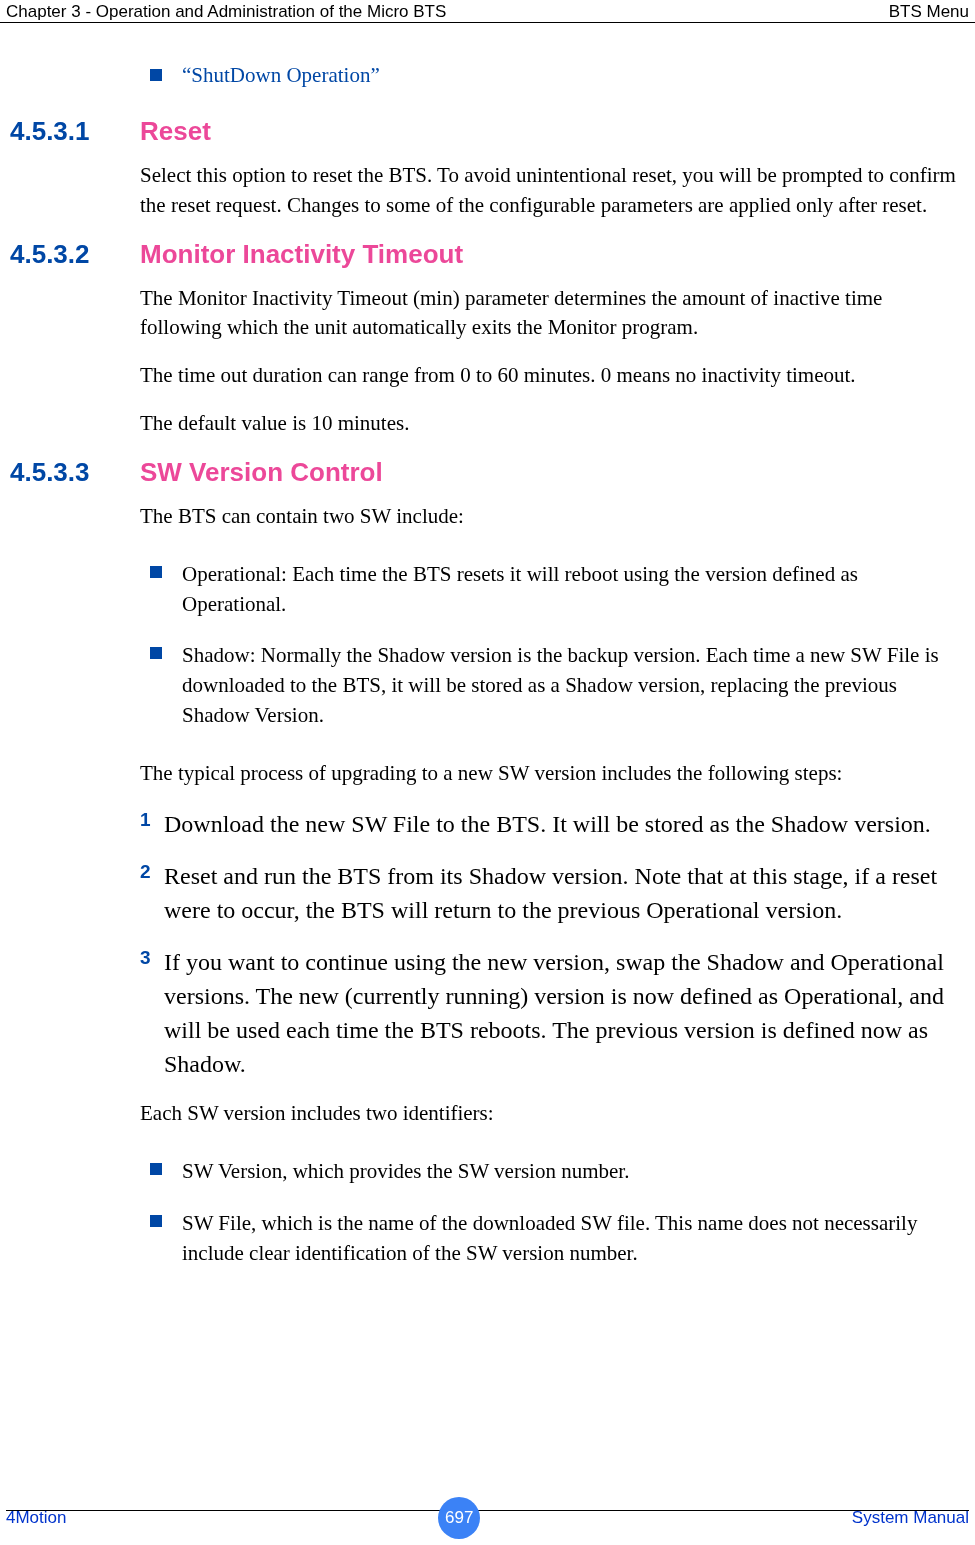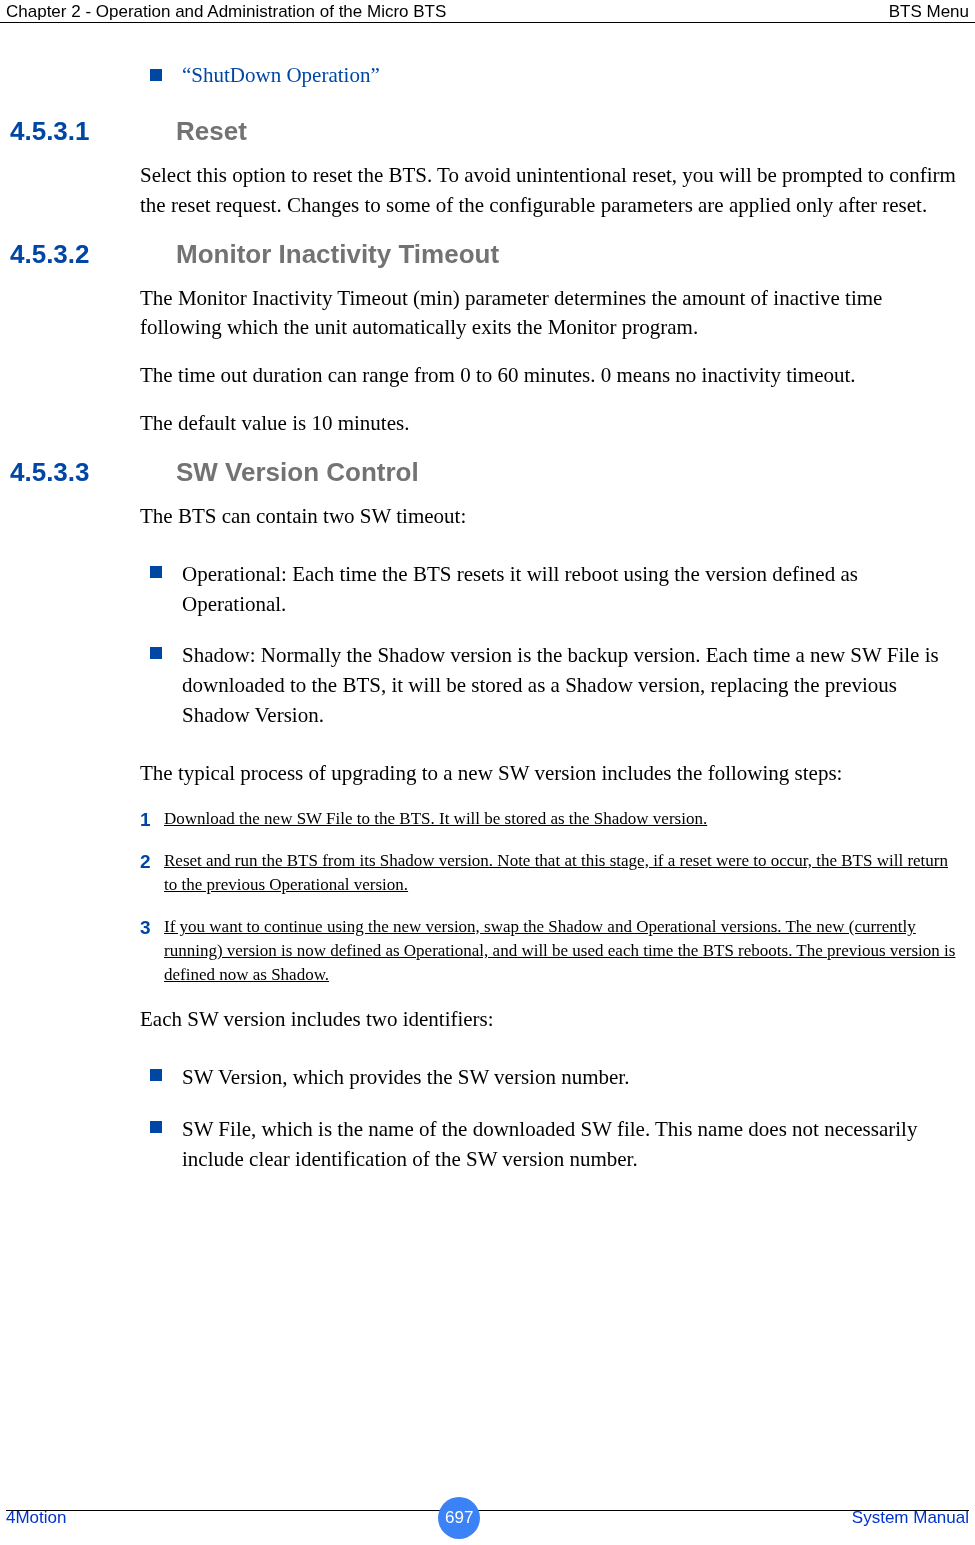--- a/index.html
+++ b/index.html
@@ -46,22 +46,21 @@
     flex: 0 0 130px;
     font-family: Arial, Helvetica, sans-serif;
     font-weight: bold;
     font-size: 26px;
     color: #0047a5;
   }
   .sec-title {
     font-family: Arial, Helvetica, sans-serif;
     font-weight: bold;
     font-size: 26px;
-    color: #737373;
-    margin-left: 36px;
+    color: #ec4899;
   }
   .para {
     margin-left: 130px;
     font-size: 21px;
     line-height: 1.42;
     margin-bottom: 18px;
   }
   .bullet-text {
     font-size: 21px;
     line-height: 1.42;
@@ -75,23 +74,22 @@
   .num-label {
     width: 24px;
     flex: 0 0 24px;
     font-family: Arial, Helvetica, sans-serif;
     font-weight: bold;
     font-size: 19px;
     color: #0047a5;
     margin-top: 2px;
   }
   .num-text {
-    font-size: 17px;
+    font-size: 24px;
     line-height: 1.42;
-    text-decoration: underline;
   }
   .footer {
     position: absolute;
     bottom: 6px;
     left: 0; right: 0;
     display: flex;
     justify-content: space-between;
     align-items: center;
     padding: 0 6px;
     font-family: Arial, Helvetica, sans-serif;
@@ -114,21 +112,21 @@
     align-items: center;
     justify-content: center;
     font-size: 17px;
   }
   .gap-lg { margin-bottom: 28px; }
 </style>
 </head>
 <body>
 
 <div class="header">
-  <span>Chapter 2 - Operation and Administration of the Micro BTS</span>
+  <span>Chapter 3 - Operation and Administration of the Micro BTS</span>
   <span>BTS Menu</span>
 </div>
 
 <div class="content">
 
   <div class="sq-bullet gap-lg">
     <div class="sq"></div>
     <span class="xref-link">“ShutDown Operation”</span>
   </div>
 
@@ -143,21 +141,21 @@
     <div class="sec-title">Monitor Inactivity Timeout</div>
   </div>
   <div class="para">The Monitor Inactivity Timeout (min) parameter determines the amount of inactive time following which the unit automatically exits the Monitor program.</div>
   <div class="para">The time out duration can range from 0 to 60 minutes. 0 means no inactivity timeout.</div>
   <div class="para">The default value is 10 minutes.</div>
 
   <div class="sec-row">
     <div class="sec-num">4.5.3.3</div>
     <div class="sec-title">SW Version Control</div>
   </div>
-  <div class="para gap-lg">The BTS can contain two SW timeout:</div>
+  <div class="para gap-lg">The BTS can contain two SW include:</div>
 
   <div class="sq-bullet">
     <div class="sq"></div>
     <span class="bullet-text">Operational: Each time the BTS resets it will reboot using the version defined as Operational.</span>
   </div>
   <div class="sq-bullet gap-lg">
     <div class="sq"></div>
     <span class="bullet-text">Shadow: Normally the Shadow version is the backup version. Each time a new SW File is downloaded to the BTS, it will be stored as a Shadow version, replacing the previous Shadow Version.</span>
   </div>
 

